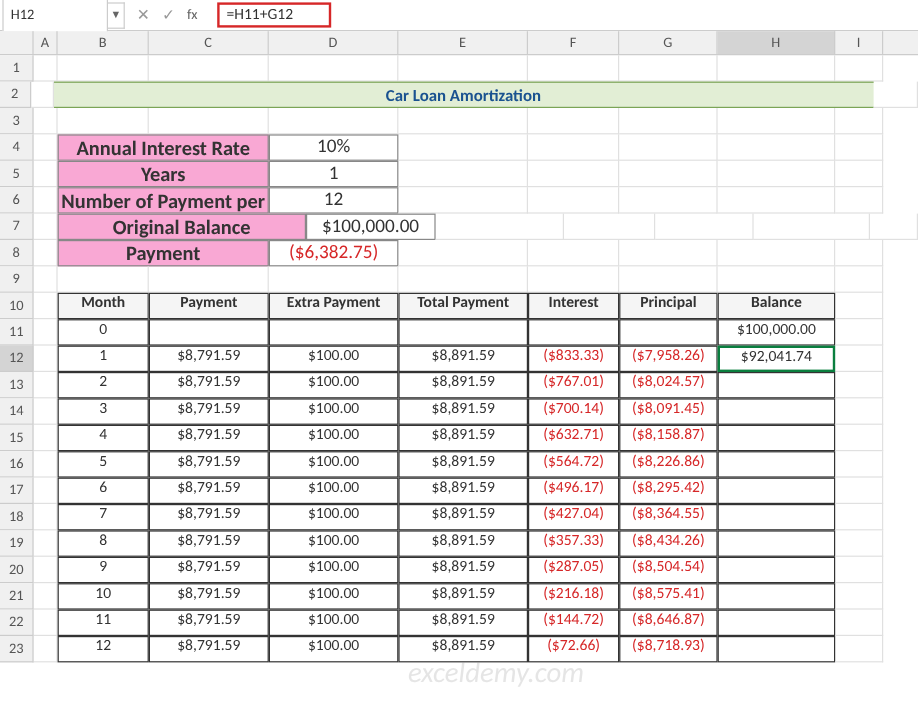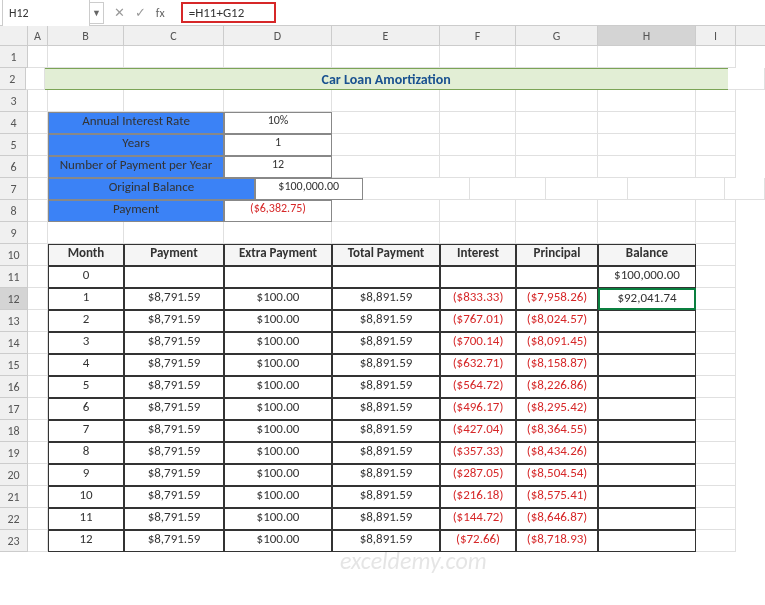--- a/index.html
+++ b/index.html
@@ -122,30 +122,30 @@
       background: #e2eed5;
       border-top: 1px solid #7ba456;
       border-bottom: 1px solid #7ba456;
       color: #1a5290;
       font-weight: bold;
       font-size: 14px;
       text-align: center;
       line-height: 22px;
     }
     .param-label {
-      background: #3b82f6;
+      background: #f9a8d4;
       border: 1px solid #888;
       text-align: center;
-      font-weight: normal;
-      font-size: 13px;
+      font-weight: bold;
+      font-size: 17px;
     }
     .param-val {
       border: 1px solid #888;
       text-align: center;
-      font-size: 12px;
+      font-size: 16px;
     }
     .hdr {
       background: #f5f5f5;
       border: 1px solid #333;
       text-align: center;
       font-weight: bold;
     }
     .tcell {
       border: 1px solid #333;
       text-align: center;

